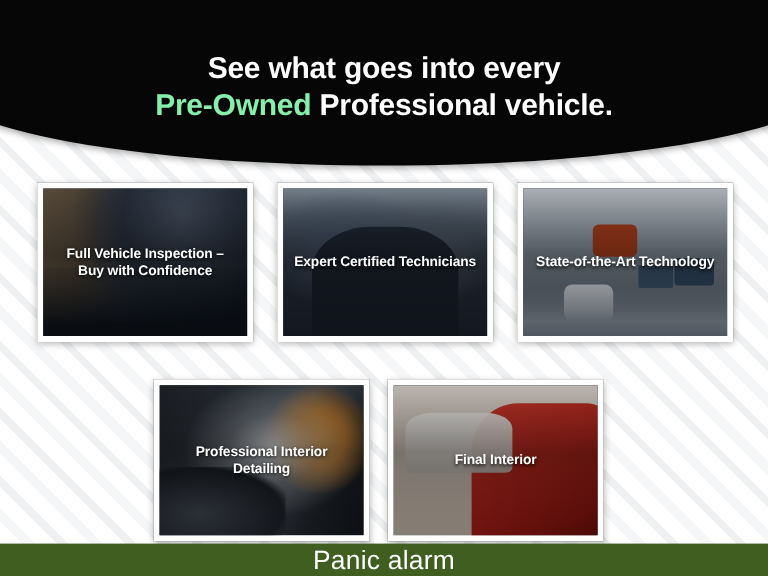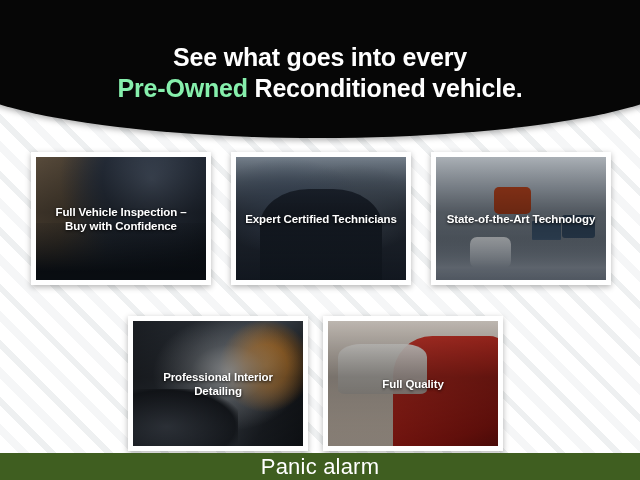--- a/index.html
+++ b/index.html
@@ -166,21 +166,21 @@
   }
 </style>
 </head>
 <body>
 
 <div id="stage">
 
   <div id="header">
     <div id="header-inner">
       <span class="hl">See what goes into every</span>
-      <span class="hl"><span class="gold">Pre-Owned</span><span> Reconditioned vehicle.</span></span>
+      <span class="hl"><span class="gold">Pre-Owned</span><span> Professional vehicle.</span></span>
     </div>
   </div>
 
   <div class="row" id="row1">
 
     <div class="card">
       <div class="photo ph-inspect"></div>
       <div class="shade"></div>
       <div class="cap">Full Vehicle Inspection –
 Buy with Confidence</div>
@@ -205,21 +205,21 @@
     <div class="card">
       <div class="photo ph-detail"></div>
       <div class="shade"></div>
       <div class="cap">Professional Interior
 Detailing</div>
     </div>
 
     <div class="card">
       <div class="photo ph-final"></div>
       <div class="shade"></div>
-      <div class="cap">Full Quality</div>
+      <div class="cap">Final Interior</div>
     </div>
 
   </div>
 
   <div id="footer">
     <span id="footer-label">Panic alarm</span>
   </div>
 
 </div>
 

